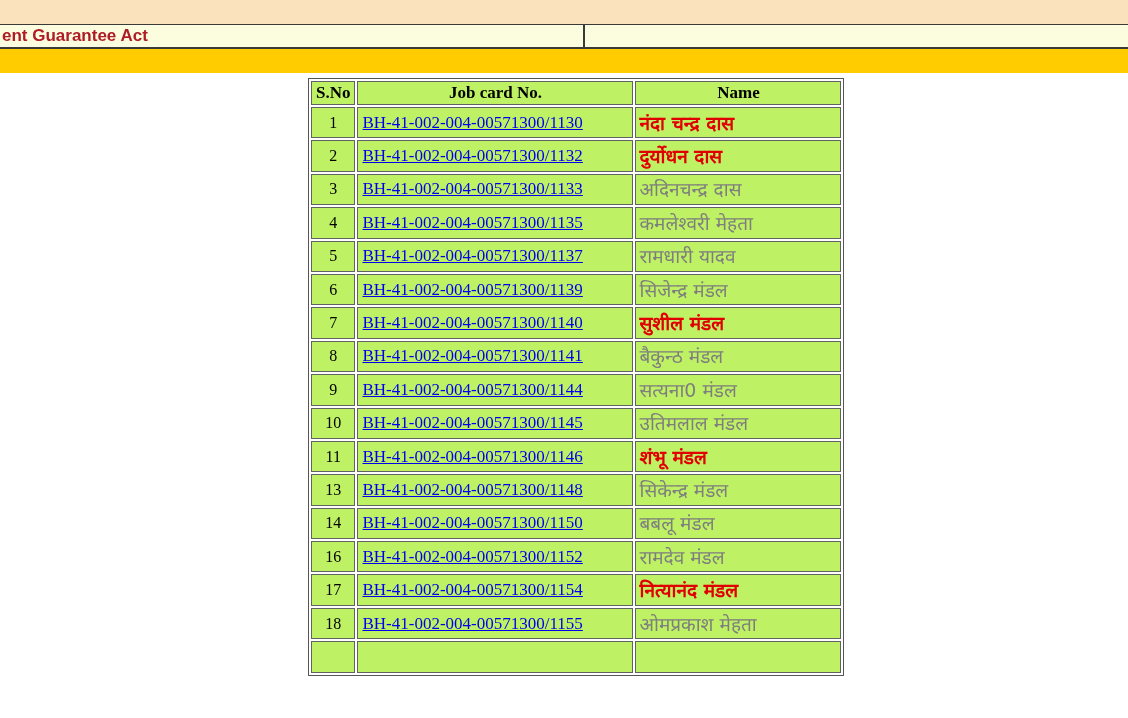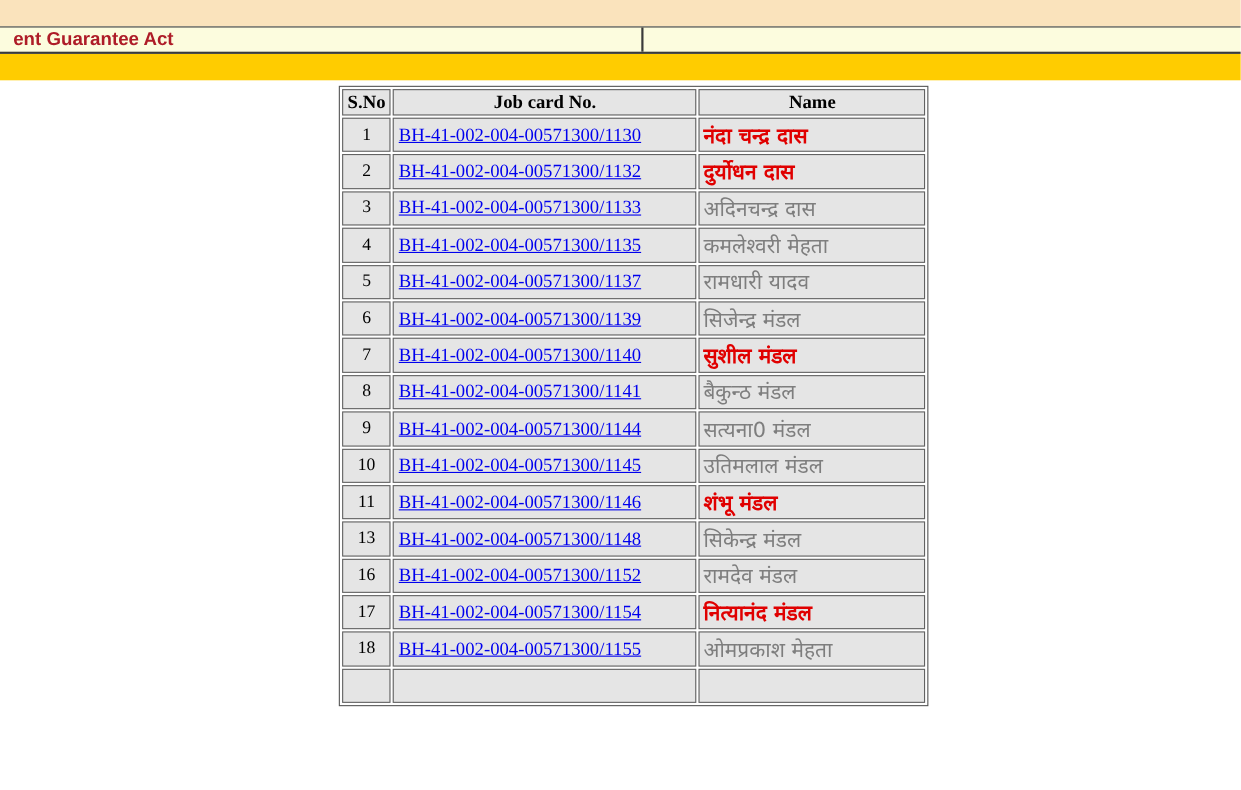--- a/index.html
+++ b/index.html
@@ -22,21 +22,21 @@
   }
   .title-row {
     position: relative;
     height: 22px;
     background: #fcfcde;
     border-top: 1px solid #3a3a3a;
     border-bottom: 2px solid #3a3a3a;
   }
   .title-left {
     position: absolute;
-    left: 12px;
+    left: 2px;
     top: 50%;
     transform: translateY(-50%);
     font-family: "Liberation Sans", sans-serif;
     font-weight: bold;
     font-size: 17px;
     color: #ae1c28;
     white-space: nowrap;
   }
   .title-divider {
     position: absolute;
@@ -57,21 +57,21 @@
     left: 308px;
     top: 78px;
     border-collapse: separate;
     border-spacing: 2px;
     border: 1px solid #555555;
     background: #ffffff;
   }
   .main-table th,
   .main-table td {
     border: 1px solid #626262;
-    background: #e5e5e5;
+    background: #bef264;
     padding: 0 4px;
     white-space: nowrap;
     overflow: hidden;
   }
   .main-table th {
     font-weight: bold;
     font-size: 17px;
     color: #000000;
     text-align: center;
     height: 22px;
@@ -192,20 +192,25 @@
         <td class="cell-sno">11</td>
         <td class="cell-job"><a href="#">BH-41-002-004-00571300/1146</a></td>
         <td class="cell-name name-red">शंभू मंडल</td>
       </tr>
       <tr>
         <td class="cell-sno">13</td>
         <td class="cell-job"><a href="#">BH-41-002-004-00571300/1148</a></td>
         <td class="cell-name name-gray">सिकेन्द्र मंडल</td>
       </tr>
       <tr>
+        <td class="cell-sno">14</td>
+        <td class="cell-job"><a href="#">BH-41-002-004-00571300/1150</a></td>
+        <td class="cell-name name-gray">बबलू मंडल</td>
+      </tr>
+      <tr>
         <td class="cell-sno">16</td>
         <td class="cell-job"><a href="#">BH-41-002-004-00571300/1152</a></td>
         <td class="cell-name name-gray">रामदेव मंडल</td>
       </tr>
       <tr>
         <td class="cell-sno">17</td>
         <td class="cell-job"><a href="#">BH-41-002-004-00571300/1154</a></td>
         <td class="cell-name name-red">नित्यानंद मंडल</td>
       </tr>
       <tr>

